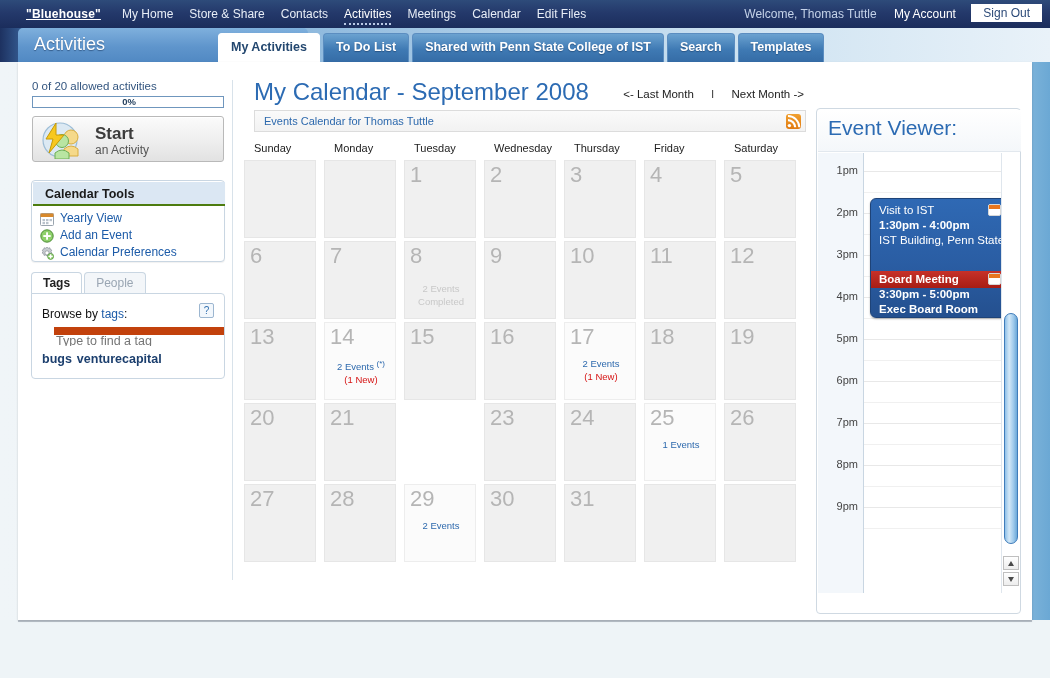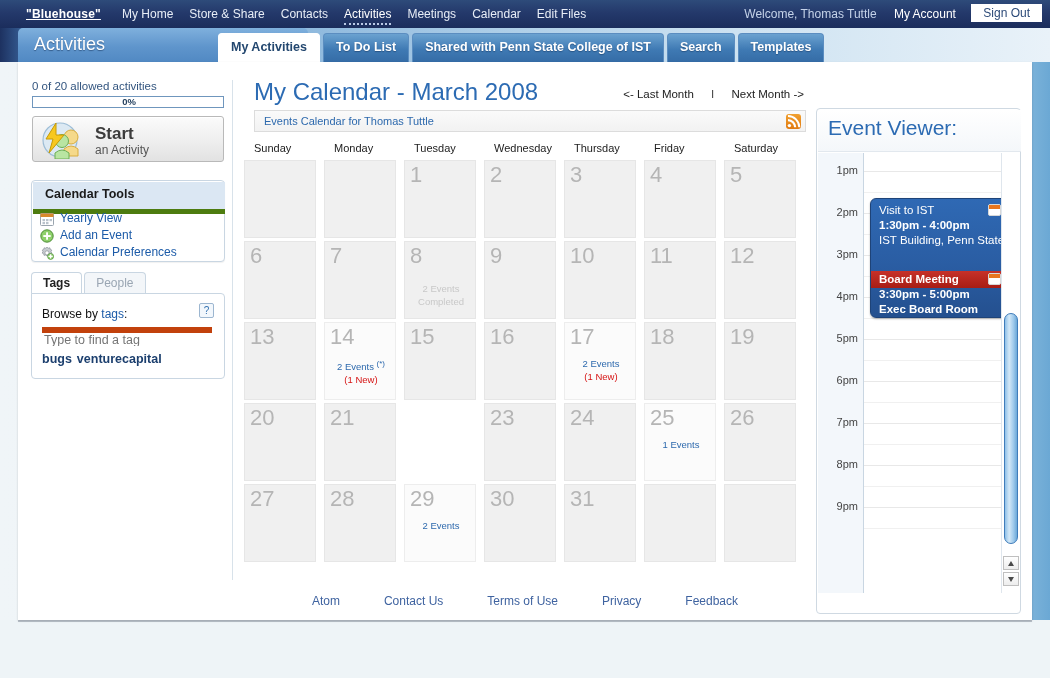--- a/index.html
+++ b/index.html
@@ -126,22 +126,22 @@
     position: absolute; left: 62px; top: 26px; font-size: 12px; color: #555555;
   }
   .start-icon { position: absolute; left: 7px; top: 4px; width: 50px; height: 38px; }
   .panel {
     position: absolute; left: 13px; width: 194px;
     background: #ffffff; border: 1px solid #c9d6e2; border-radius: 4px;
     box-shadow: 0 1px 1px rgba(0,0,0,.06);
   }
   #tools-panel { top: 118px; height: 82px; }
   .panel-head {
-    position: absolute; left: 1px; top: 1px; width: 192px; height: 32px;
-    background: #dbe7f3; border-bottom: 5px solid #4d7c0f;
+    position: absolute; left: 1px; top: 1px; width: 192px; height: 24px;
+    background: #dbe7f3; border-bottom: 2px solid #4d7c0f;
   }
   .panel-head span {
     position: absolute; left: 12px; top: 5px; font-size: 12.5px; font-weight: bold; color: #1a1a1a;
   }
   .tool-link {
     position: absolute; left: 8px; font-size: 12px; color: #1c5ba8;
     text-decoration: none;
   }
   .tool-link .lbl { position: absolute; left: 20px; top: -1px; white-space: nowrap; text-decoration: none; }
   .tool-ico { position: absolute; left: 0; top: 0; width: 14px; height: 14px; }
@@ -162,22 +162,22 @@
   }
   .browse-row { position: absolute; left: 10px; top: 10px; width: 172px; }
   .browse-row .lbl { font-size: 12px; color: #111111; }
   .browse-row .lbl a { color: #1c5ba8; text-decoration: none; }
   .help-box {
     position: absolute; right: 0; top: -1px; width: 15px; height: 15px;
     border: 1px solid #9cb6d0; background: #f2f7fc; color: #3572b0;
     font-size: 10px; text-align: center; line-height: 14px; border-radius: 2px;
   }
   .tag-input {
-    position: absolute; left: 10px; top: 33px; width: 170px; height: 19px;
-    border: none; border-top: 6px solid #c2410c;
+    position: absolute; left: 22px; top: 33px; width: 170px; height: 19px;
+    border: none; border-top: 8px solid #c2410c;
     background: #ffffff; font-size: 12.5px; color: #222222;
     padding: 0 2px; outline: none; font-family: "Liberation Sans", sans-serif;
   }
   .tag-list {
     position: absolute; left: 10px; top: 58px; font-size: 12.5px;
     font-weight: bold; color: #1c3f6e;
   }
   .tag-list a { color: #1c3f6e; text-decoration: none; margin-right: 5px; }
   
   #center { position: absolute; left: 216px; top: 0; width: 580px; height: 558px; }
@@ -392,21 +392,21 @@
             <span class="lbl"><span>Browse by </span><a href="#">tags</a><span>:</span></span>
             <span class="help-box">?</span>
           </div>
           <input class="tag-input" type="text" placeholder="Type to find a tag" style="">
           <div class="tag-list" id="taglist"><a href="#">bugs</a><a href="#">venturecapital</a></div>
         </div>
       </div>
     </div>
 
     <div id="center">
-      <div id="cal-title">My Calendar - March 2008</div>
+      <div id="cal-title">My Calendar - September 2008</div>
       <div id="monthnav">
         <a href="#">&lt;- Last Month</a>
         <span class="sep">I</span>
         <a href="#">Next Month -&gt;</a>
       </div>
 
       <div id="dayhdr">
           <div class="dayhdr-cell" style="left: 0px;">Sunday</div>
           <div class="dayhdr-cell" style="left: 80px;">Monday</div>
           <div class="dayhdr-cell" style="left: 160px;">Tuesday</div>
@@ -585,14 +585,13 @@
         <div class="sbtn up" style="top:403px;">
             <span class="ar"></span>
           </div>
         <div class="sbtn down" style="top:419px;">
             <span class="ar"></span>
           </div>
       </div>
     </div>
   </div>
 
-  <div id="footer"><a href="#">Atom</a><a href="#">Contact Us</a><a href="#">Terms of Use</a><a href="#">Privacy</a><a href="#">Feedback</a></div>
 </div>
 
 </body></html>

